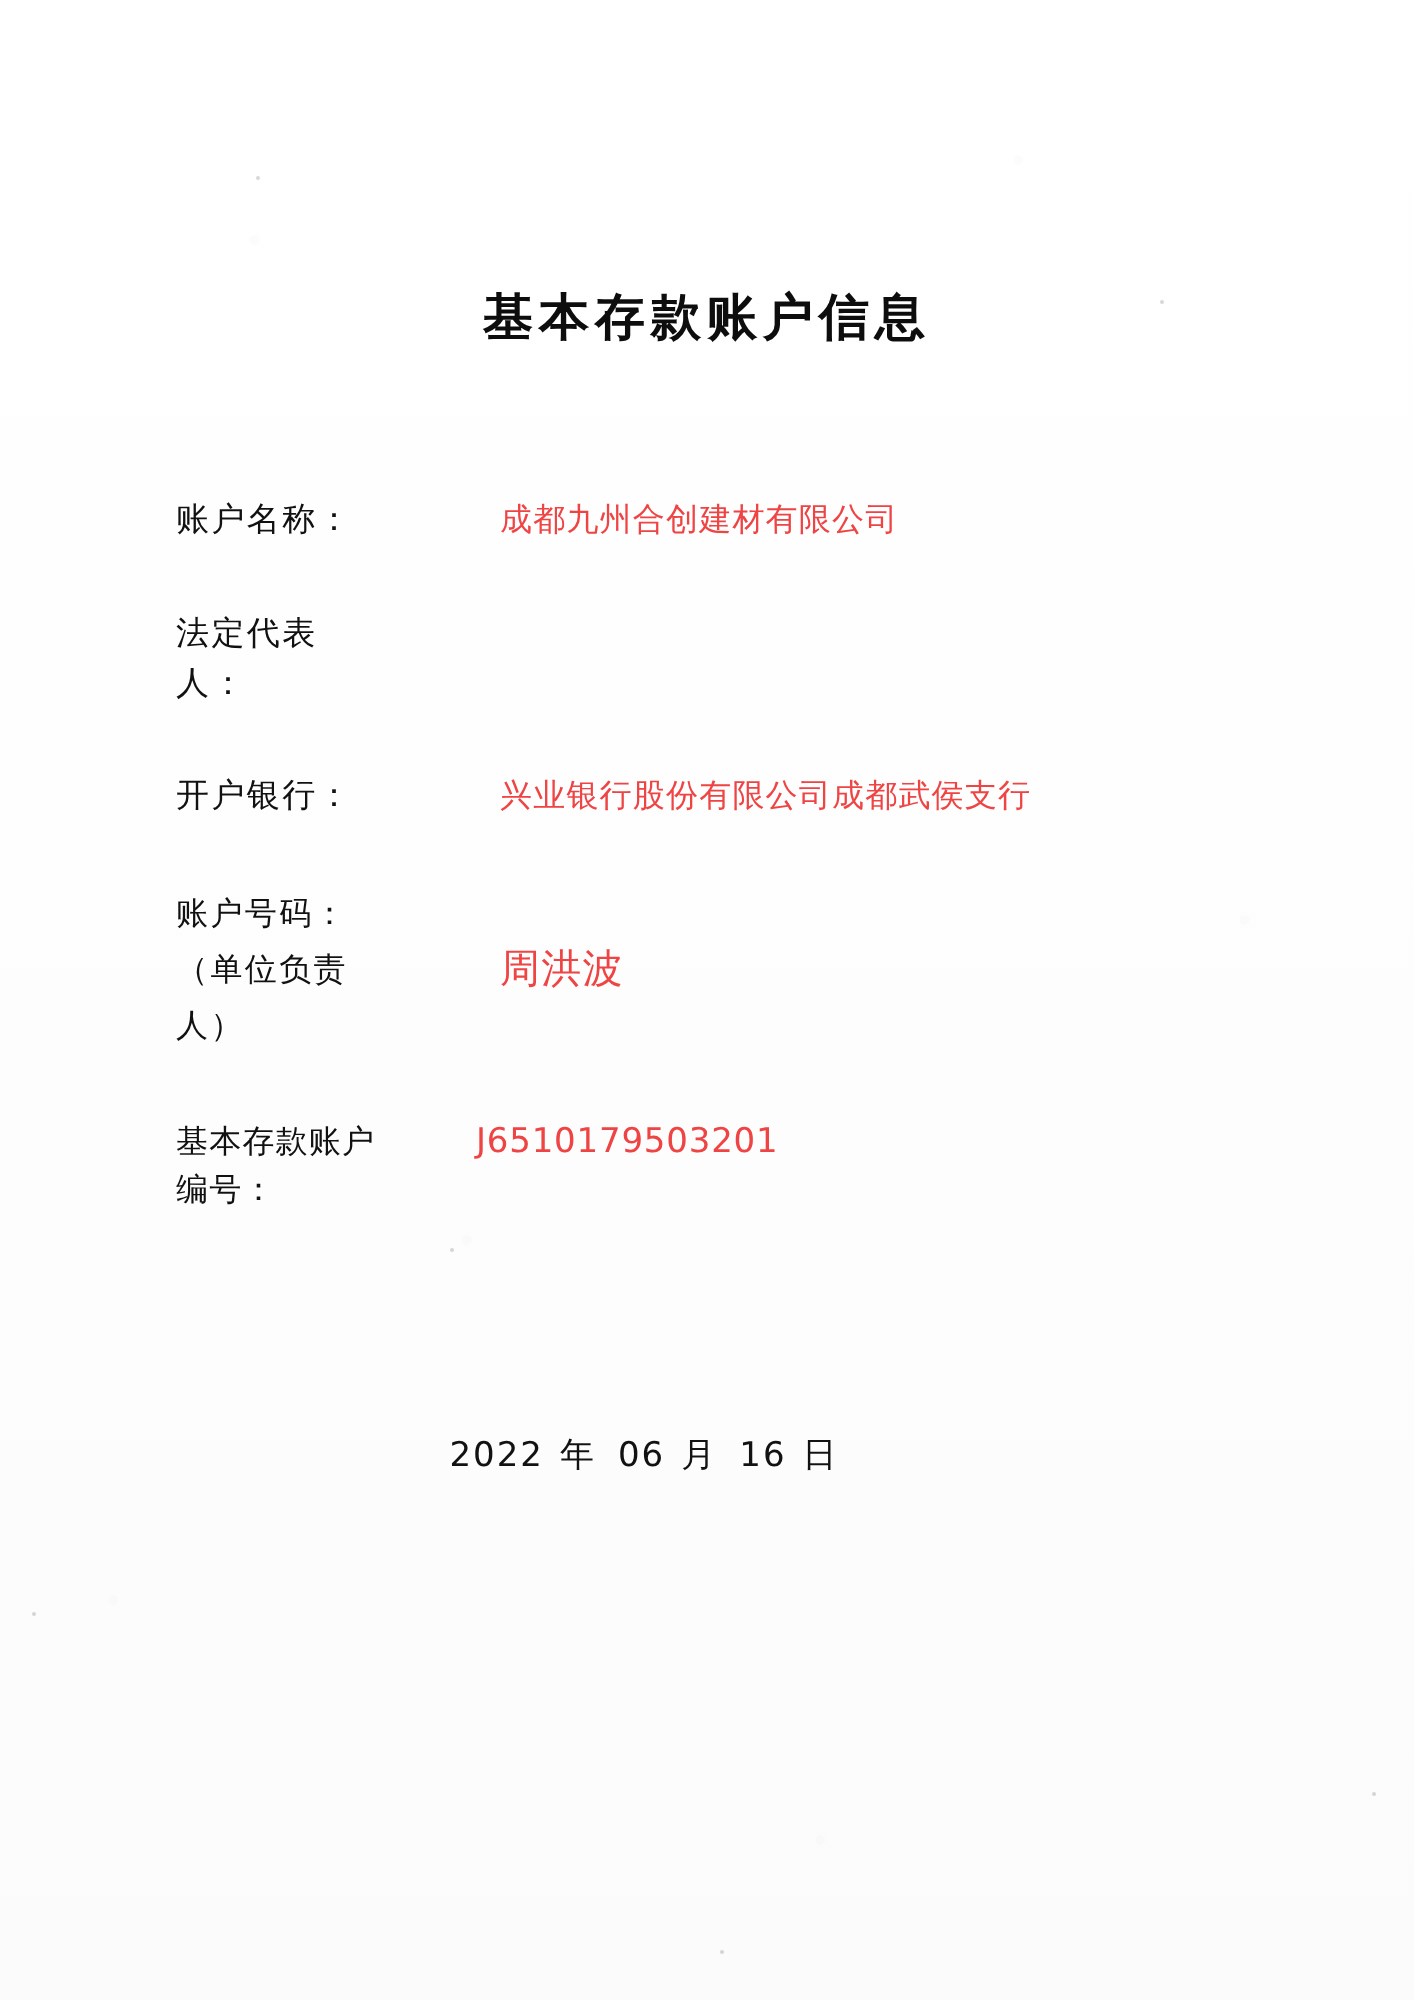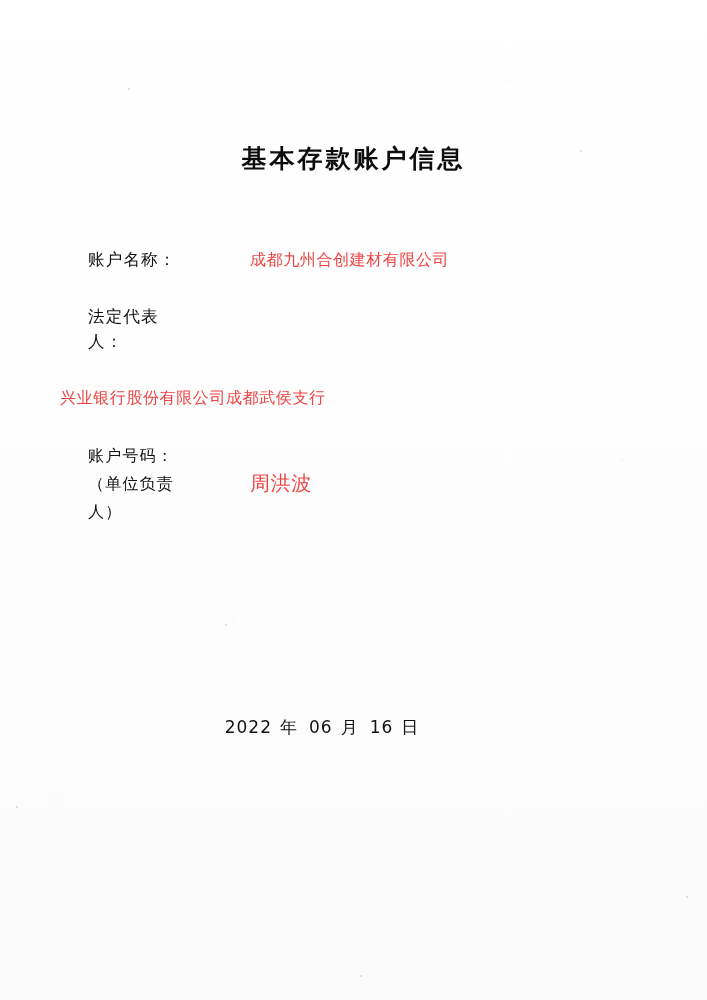--- a/index.html
+++ b/index.html
@@ -151,29 +151,34 @@
     <div class="field-row acct-name">
       <div class="field-label">账户名称：</div>
       <div class="field-value">成都九州合创建材有限公司</div>
     </div>
 
     <div class="field-row acct-num">
       <div class="field-label">法定代表人：</div>
     </div>
 
     <div class="field-row bank">
+      <div class="field-label">开户银行：</div>
       <div class="field-value">兴业银行股份有限公司成都武侯支行</div>
     </div>
 
     <div class="field-row rep">
       <div class="field-label">账户号码：
 （单位负责人）</div>
       <div class="field-value">周洪波</div>
     </div>
 
+    <div class="field-row acct-code">
+      <div class="field-label">基本存款账户编号：</div>
+      <div class="field-value">J6510179503201</div>
+    </div>
 
   </div>
 
   <div class="date-line">
     <span class="num">2022</span><span class="unit">年</span><span class="num">06</span><span class="unit">月</span><span class="num">16</span><span class="unit">日</span>
   </div>
 
   <div class="speck" style="left:128px; top:88px; width:2px; height:2px;"></div>
   <div class="speck" style="left:580px; top:150px; width:2px; height:2px;"></div>
   <div class="speck" style="left:225px; top:624px; width:2px; height:2px;"></div>

